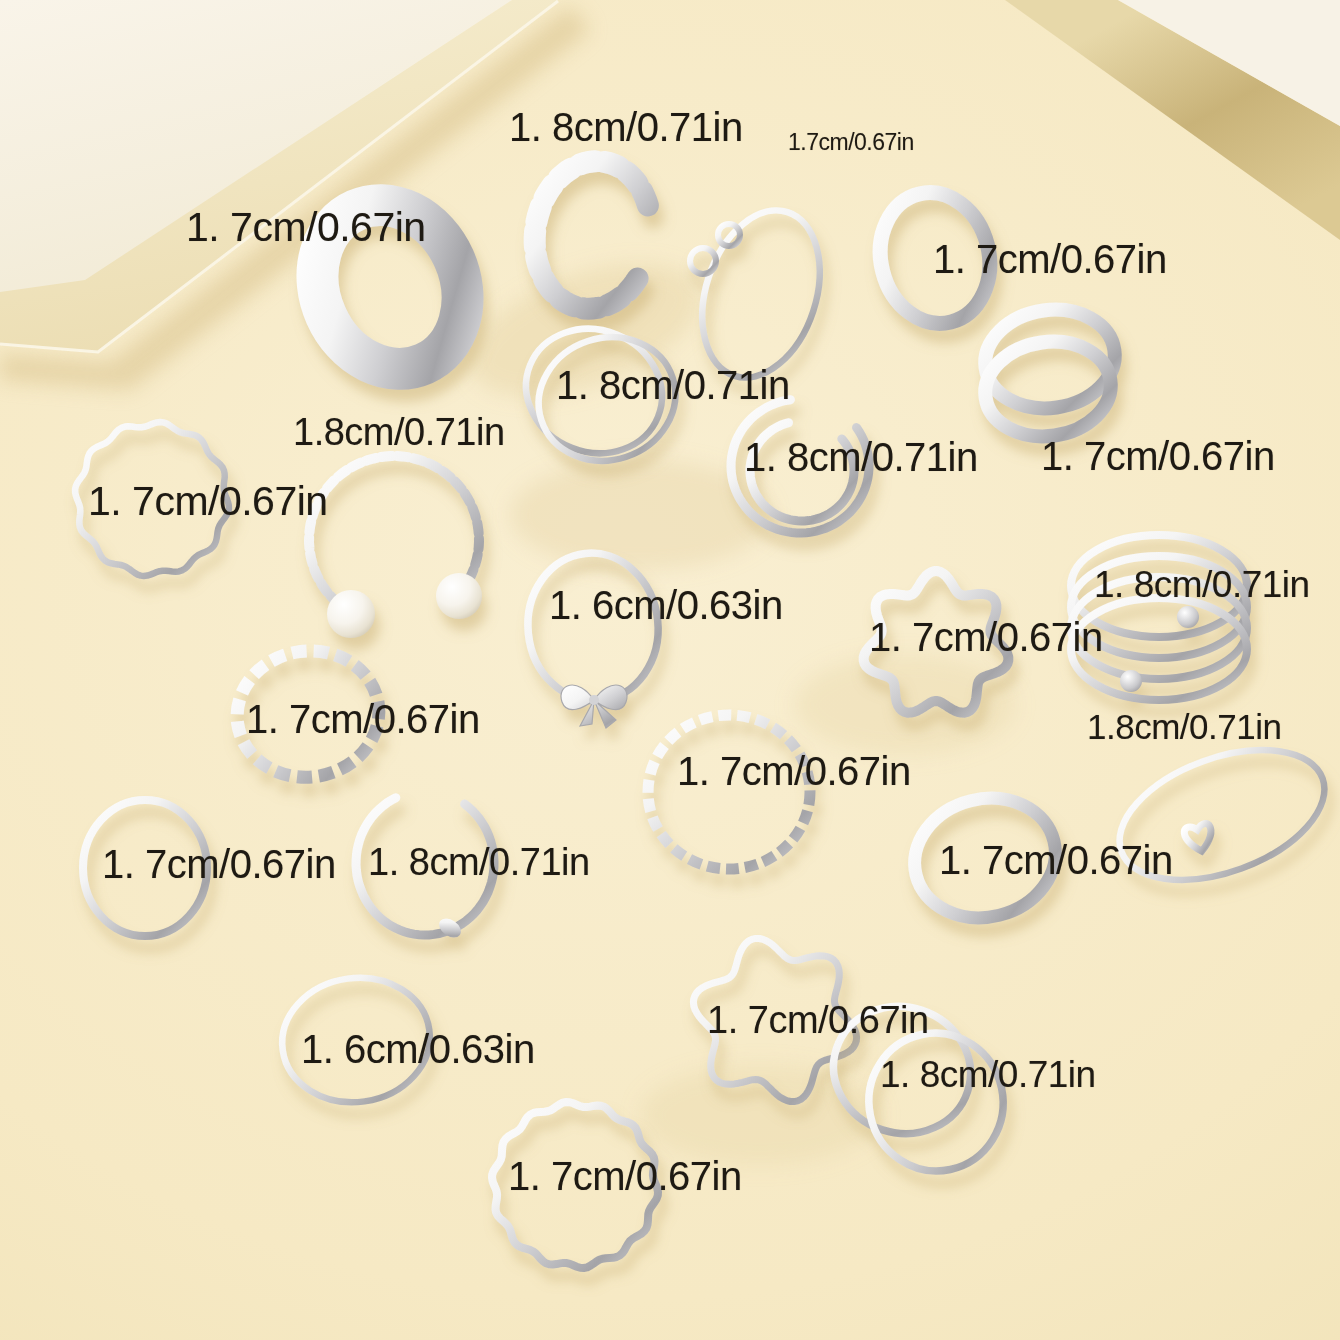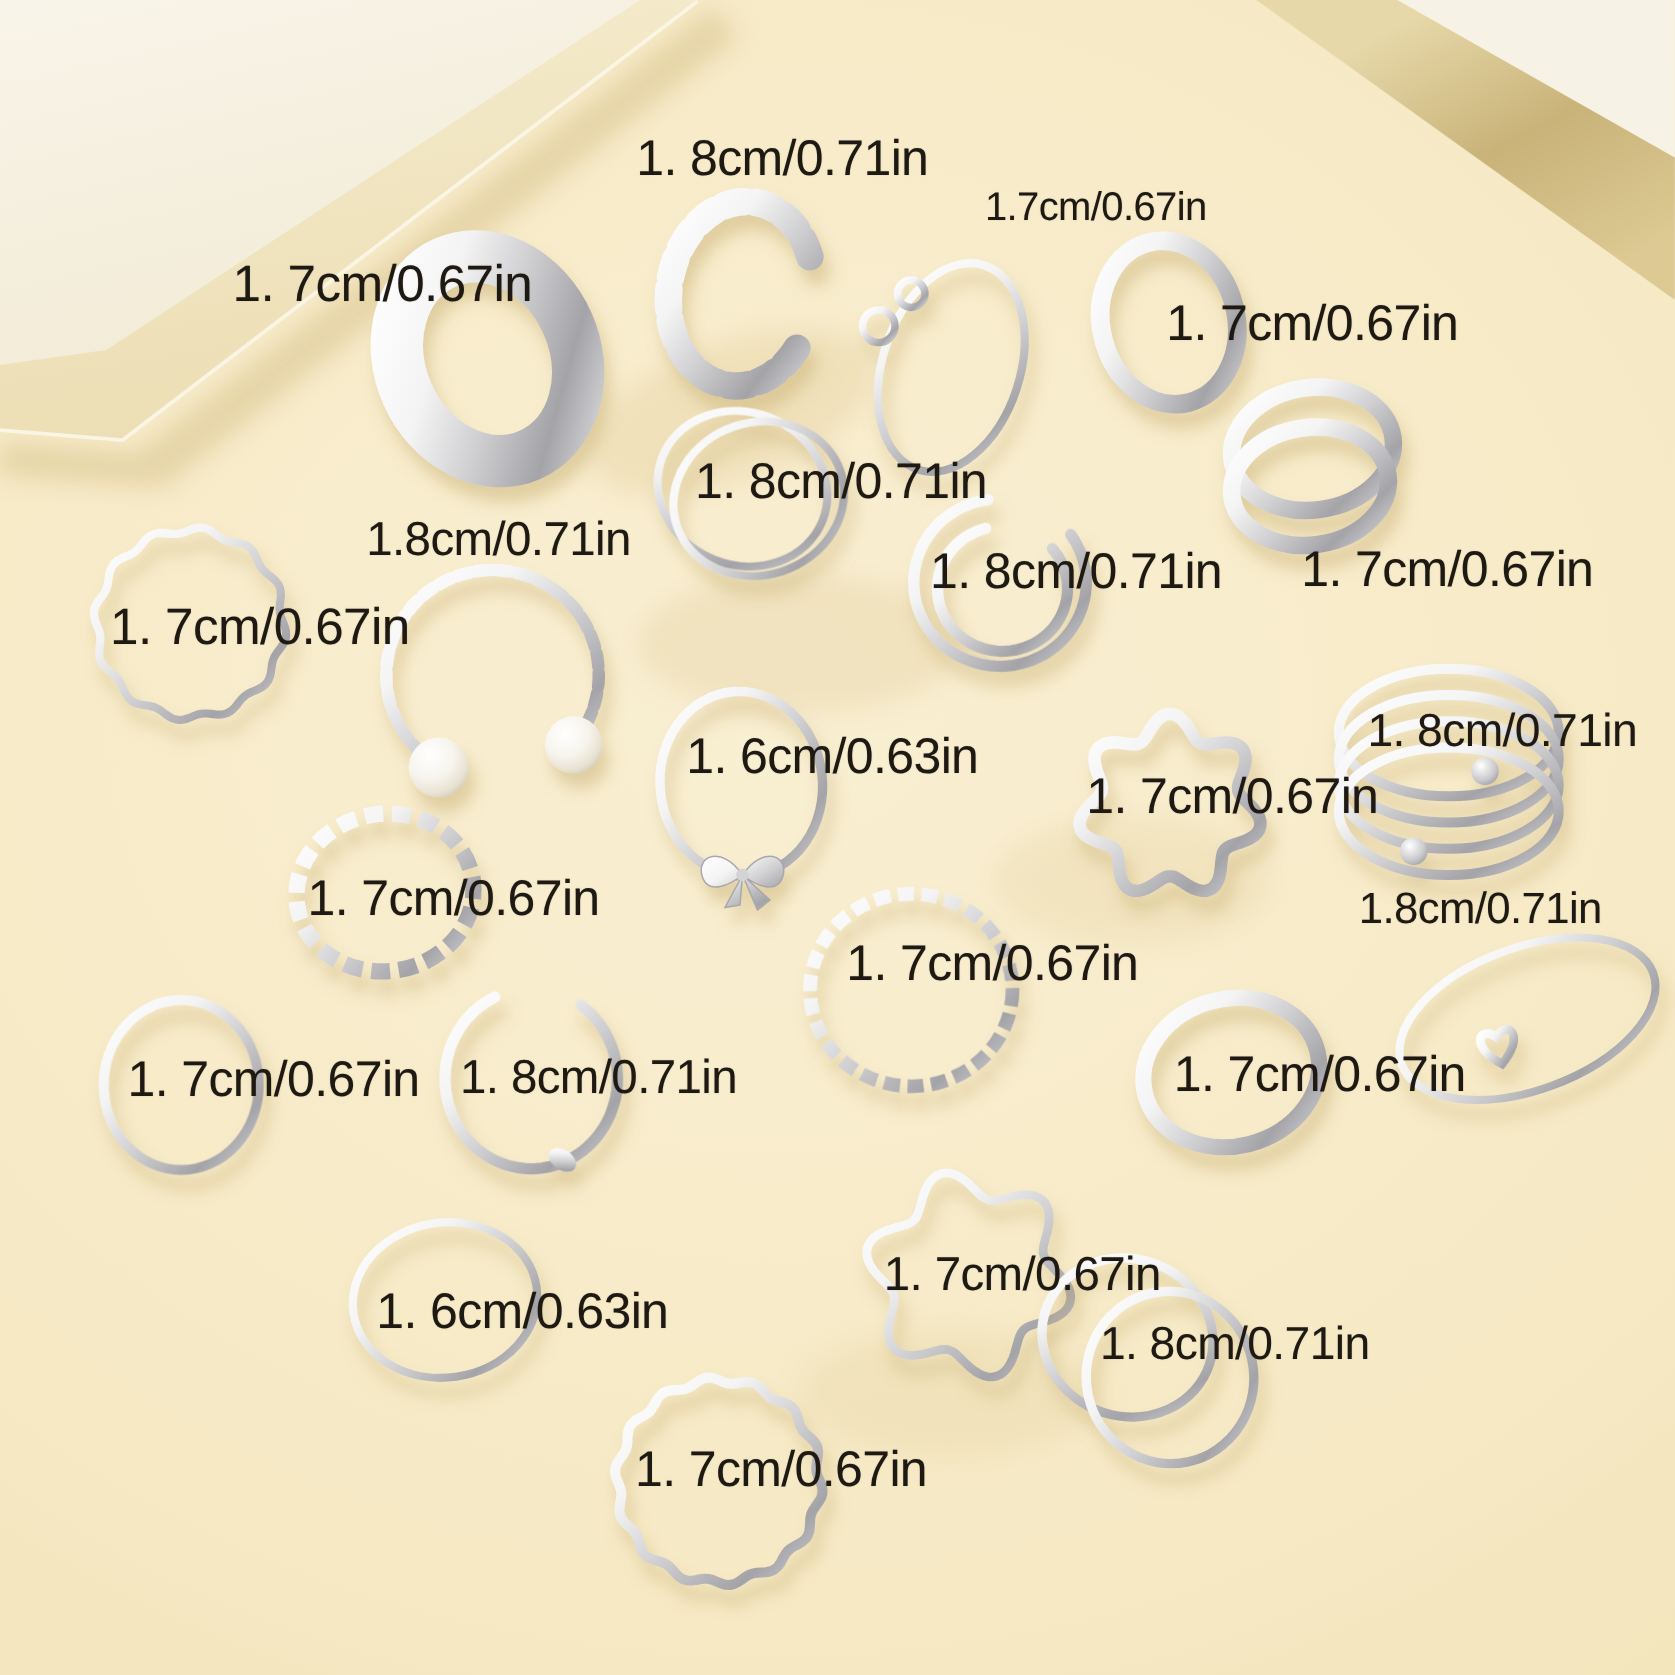--- a/index.html
+++ b/index.html
@@ -158,21 +158,21 @@
       </g>
       <g filter="url(#ringShadow)">
         <ellipse cx="902" cy="1070" rx="69" ry="63" transform="rotate(18 902 1070)" fill="none" stroke="url(#silver)" stroke-width="7.5"></ellipse>
         <ellipse cx="936" cy="1102" rx="67" ry="69" transform="rotate(-12 936 1102)" fill="none" stroke="url(#silver)" stroke-width="7.5"></ellipse>
       </g>
       <g filter="url(#ringShadow)">
         <path d="M656.0,1185.0L657.3,1188.4L658.0,1192.0L657.8,1195.5L656.6,1198.8L654.7,1201.9L652.6,1204.9L650.6,1207.8L649.1,1210.8L648.3,1214.0L648.1,1217.5L647.9,1221.2L647.5,1224.8L646.4,1228.2L644.4,1231.1L641.7,1233.5L638.6,1235.4L635.3,1237.1L632.4,1238.9L629.9,1241.1L628.0,1243.8L626.2,1246.9L624.5,1250.2L622.4,1253.1L619.7,1255.5L616.6,1257.0L613.0,1257.8L609.4,1258.0L605.8,1258.2L602.4,1258.7L599.3,1259.8L596.4,1261.5L593.4,1263.7L590.4,1265.7L587.2,1267.3L583.7,1268.0L580.2,1267.8L576.7,1266.7L573.3,1265.3L570.0,1263.9L566.8,1263.1L563.5,1262.9L560.0,1263.4L556.5,1264.1L552.8,1264.5L549.2,1264.3L545.9,1263.2L543.0,1261.2L540.4,1258.6L538.0,1255.8L535.6,1253.3L532.9,1251.3L529.9,1249.9L526.5,1248.9L523.0,1247.9L519.6,1246.6L516.6,1244.6L514.3,1242.0L512.7,1238.8L511.6,1235.2L510.7,1231.7L509.5,1228.5L507.8,1225.7L505.5,1223.2L502.8,1220.8L500.1,1218.4L497.7,1215.6L496.1,1212.5L495.5,1209.0L495.7,1205.4L496.3,1201.7L496.9,1198.2L497.1,1194.8L496.6,1191.6L495.5,1188.3L494.0,1185.0L492.7,1181.6L492.0,1178.0L492.2,1174.5L493.4,1171.2L495.3,1168.1L497.4,1165.1L499.4,1162.2L500.9,1159.2L501.7,1156.0L501.9,1152.5L502.1,1148.8L502.5,1145.2L503.6,1141.8L505.6,1138.9L508.3,1136.5L511.4,1134.6L514.7,1132.9L517.6,1131.1L520.1,1128.9L522.0,1126.2L523.8,1123.1L525.5,1119.8L527.6,1116.9L530.3,1114.5L533.4,1113.0L537.0,1112.2L540.6,1112.0L544.2,1111.8L547.6,1111.3L550.7,1110.2L553.6,1108.5L556.6,1106.3L559.6,1104.3L562.8,1102.7L566.3,1102.0L569.8,1102.2L573.3,1103.3L576.7,1104.7L580.0,1106.1L583.2,1106.9L586.5,1107.1L590.0,1106.6L593.5,1105.9L597.2,1105.5L600.8,1105.7L604.1,1106.8L607.0,1108.8L609.6,1111.4L612.0,1114.2L614.4,1116.7L617.1,1118.7L620.1,1120.1L623.5,1121.1L627.0,1122.1L630.4,1123.4L633.4,1125.4L635.7,1128.0L637.3,1131.2L638.4,1134.8L639.3,1138.3L640.5,1141.5L642.2,1144.3L644.5,1146.8L647.2,1149.2L649.9,1151.6L652.3,1154.4L653.9,1157.5L654.5,1161.0L654.3,1164.6L653.7,1168.3L653.1,1171.8L652.9,1175.2L653.4,1178.4L654.5,1181.7Z" fill="none" stroke="url(#silver)" stroke-width="8" stroke-linejoin="round"></path>
       </g>
     </svg>
     <div class="size-label" style="left: 509px; top: 106px; font-size: 40px;">1. 8cm/0.71in</div>
-    <div class="size-label" style="left: 788px; top: 130px; font-size: 32px; margin-top: 19px;">1.7cm/0.67in</div>
+    <div class="size-label" style="left: 788px; top: 130px; font-size: 23px;">1.7cm/0.67in</div>
     <div class="size-label" style="left: 186px; top: 206px; font-size: 41px;">1. 7cm/0.67in</div>
     <div class="size-label" style="left: 933px; top: 238px; font-size: 40px;">1. 7cm/0.67in</div>
     <div class="size-label" style="left: 556px; top: 364px; font-size: 40px;">1. 8cm/0.71in</div>
     <div class="size-label" style="left: 744px; top: 436px; font-size: 40px;">1. 8cm/0.71in</div>
     <div class="size-label" style="left: 1041px; top: 435px; font-size: 40px;">1. 7cm/0.67in</div>
     <div class="size-label" style="left: 293px; top: 413px; font-size: 38px;">1.8cm/0.71in</div>
     <div class="size-label" style="left: 88px; top: 480px; font-size: 41px;">1. 7cm/0.67in</div>
     <div class="size-label" style="left: 549px; top: 584px; font-size: 40px;">1. 6cm/0.63in</div>
     <div class="size-label" style="left: 869px; top: 616px; font-size: 40px;">1. 7cm/0.67in</div>
     <div class="size-label" style="left: 1094px; top: 566px; font-size: 37px;">1. 8cm/0.71in</div>

